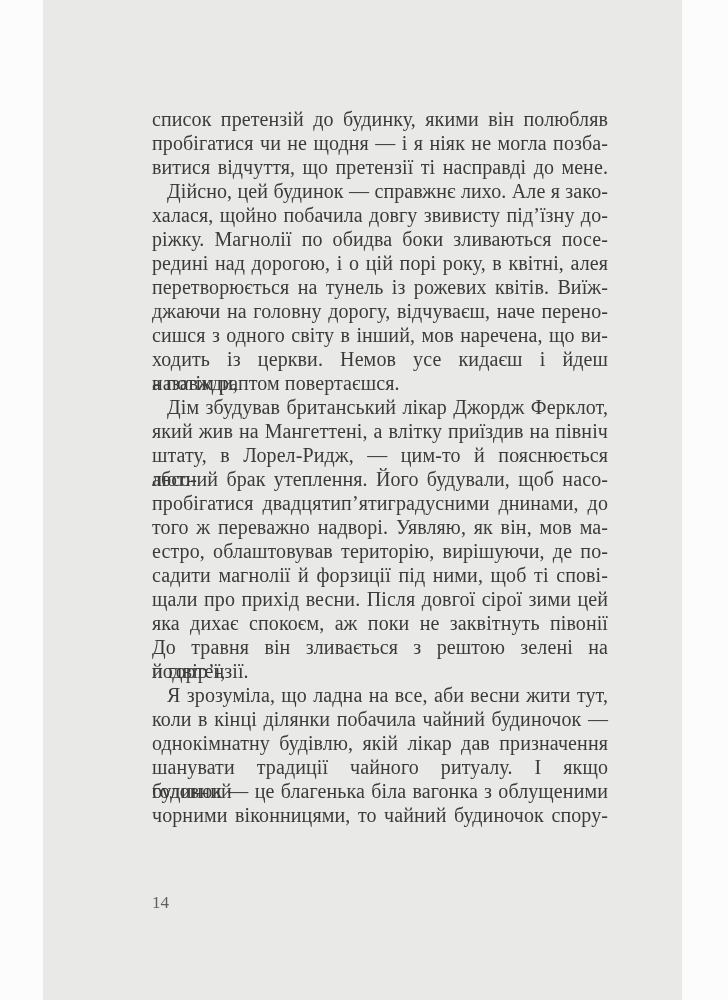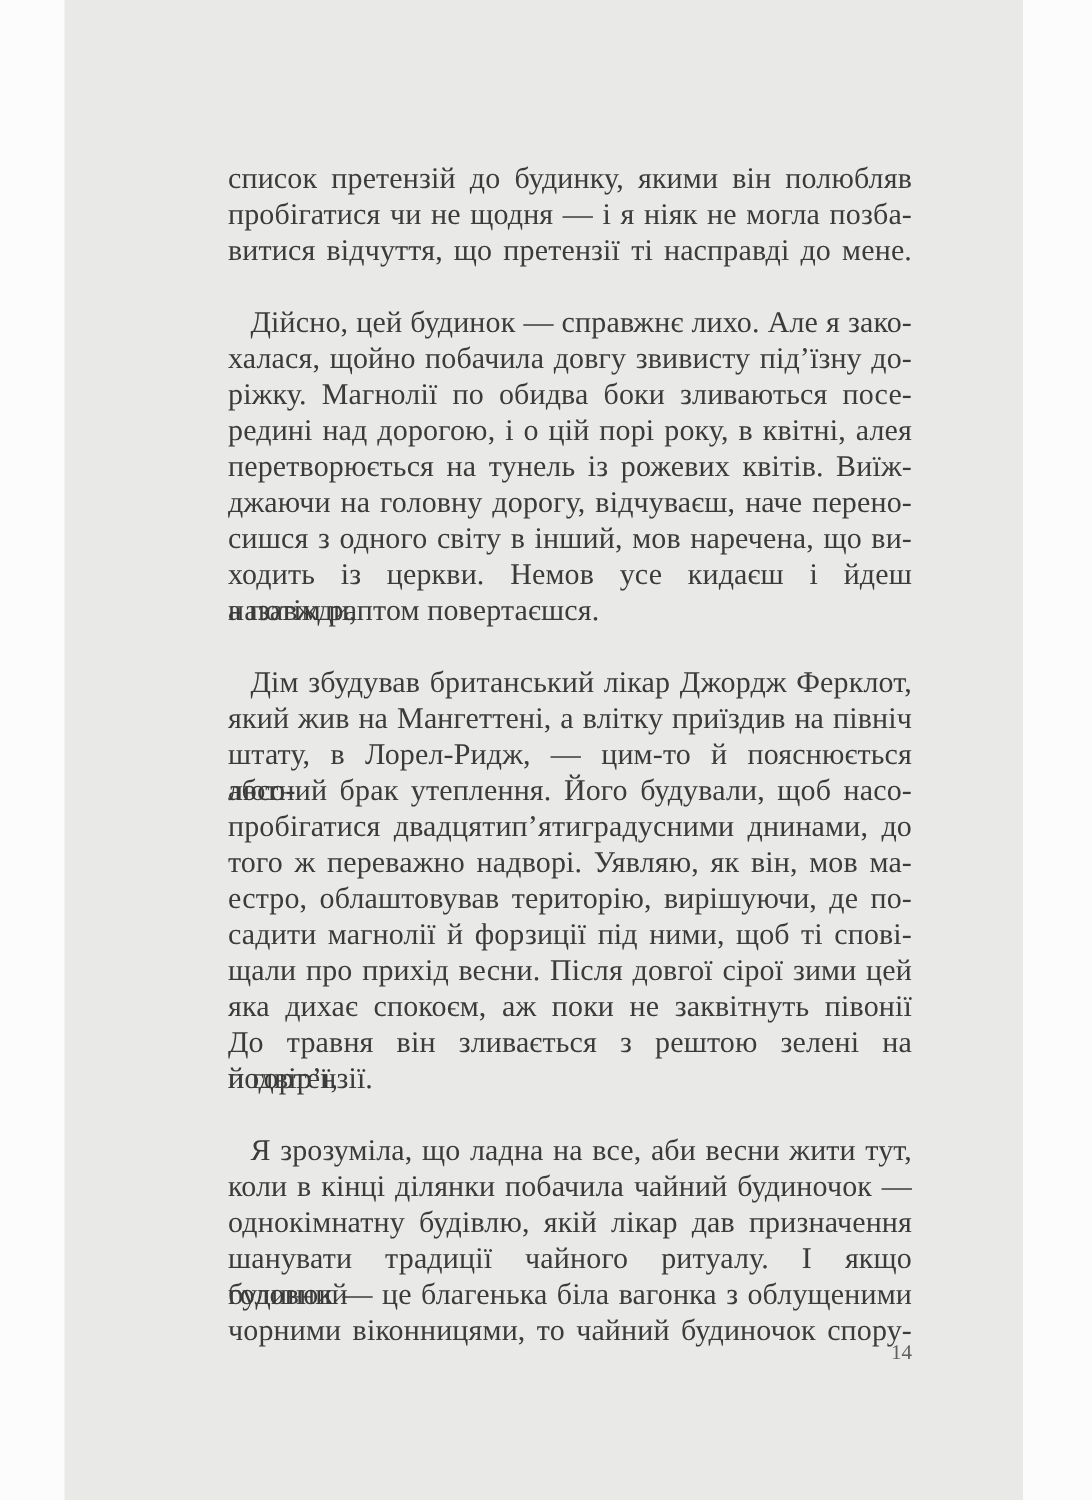--- a/index.html
+++ b/index.html
@@ -46,29 +46,28 @@
     text-align: justify;
     text-align-last: justify;
     letter-spacing: 0.1px;
   }
   .line.shortline {
     text-align: left;
     text-align-last: left;
   }
   .line.indent {
     text-indent: 15px;
-    margin-top: 24px;
   }
   .page-number {
     position: absolute;
     left: 109px;
     top: 893px;
     width: 456px;
-    text-align: right;
-    font-size: 14px;
+    text-align: left;
+    font-size: 17px;
     line-height: 20px;
     color: var(--folio-color);
   }
 </style>
 </head>
 <body>
 
 <div class="stage">
   <div class="book-page">
     <div class="page-text">

